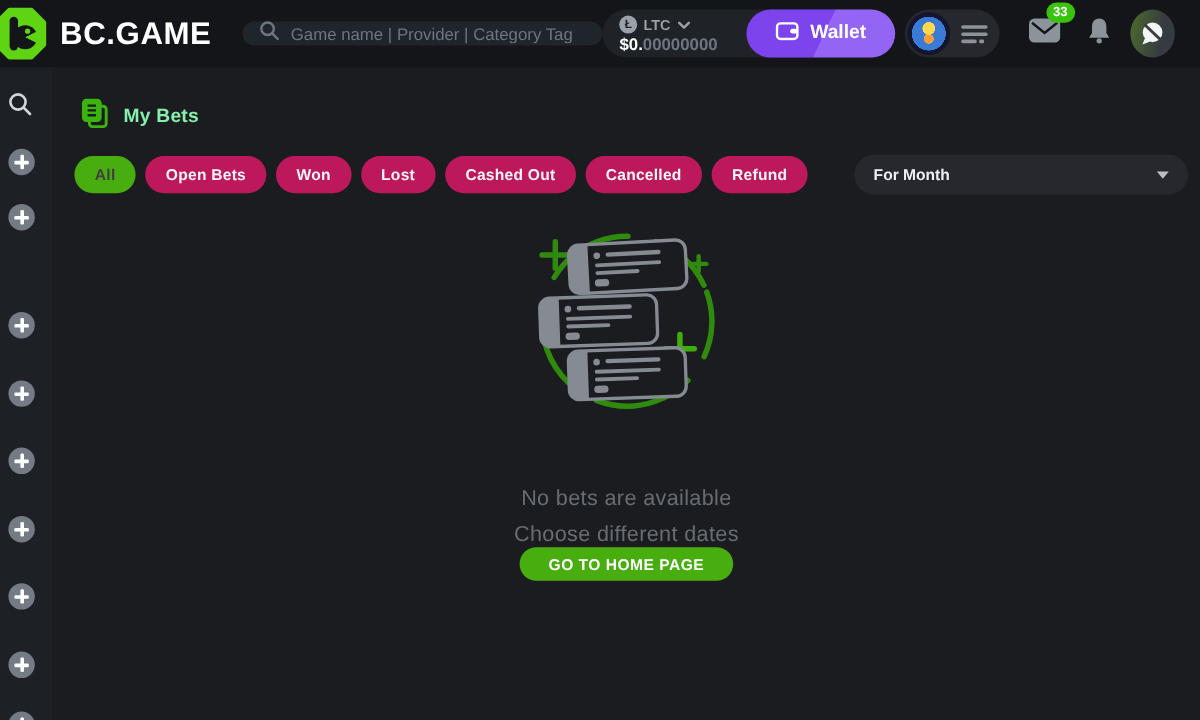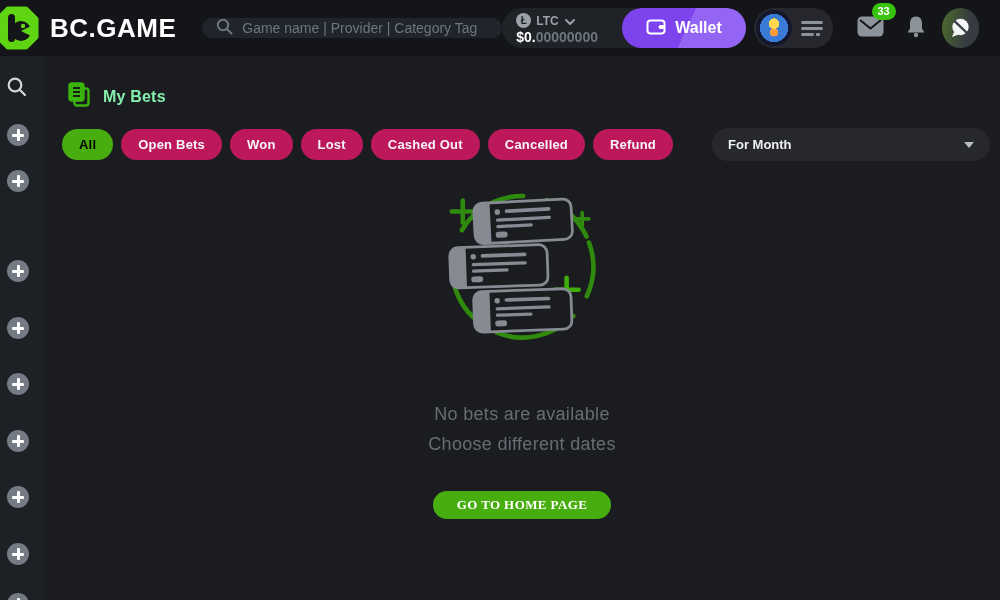--- a/index.html
+++ b/index.html
@@ -124,21 +124,21 @@
   .tabs-row {
     display:flex; gap:8px; margin:16px 0 0 18px; position:relative;
   }
   .tab {
     height:31px; padding:0 17px; border-radius:16px;
     background:#be185d; border:none; cursor:pointer;
     font-family:"Liberation Sans", sans-serif;
     font-size:13px; font-weight:bold; color:#f5f6f8;
     display:flex; align-items:center; letter-spacing:0.2px;
   }
-  .tab.active { background:#48ad0f; color:#000000; }
+  .tab.active { background:#48ad0f; color:#404040; }
 
   .period-select {
     position:absolute; right:10px; top:-1px;
     width:278px; height:33px; border-radius:16px;
     background:#26282d; cursor:pointer;
     display:flex; align-items:center; padding:0 16px;
     font-size:13px; font-weight:bold; color:#eef0f2;
   }
   .caret-down {
     margin-left:auto; width:0; height:0;
@@ -147,23 +147,23 @@
   }
 
   .empty-state {
     display:flex; flex-direction:column; align-items:center;
     margin-top:24px;
   }
   .empty-line { font-size:18px; color:#686d74; letter-spacing:0.3px; }
   .empty-line.first { margin-top:50px; }
   .empty-line.second { margin-top:9px; }
   .cta-btn {
-    margin-top:36px; height:28px; padding:0 24px;
+    height:28px; padding:0 24px;
     background:#48ad0f; border:none; border-radius:14px; cursor:pointer;
-    font-family:Liberation Serif, serif;
+    font-family:Liberation Sans, sans-serif;
     color:#ffffff; font-size:13px; font-weight:800; letter-spacing:0.4px;
   }
 </style>
 </head>
 <body>
 
 <header class="header">
   <div class="logo">
     <span>
       <svg width="44" height="46" viewBox="0 0 44 46">

